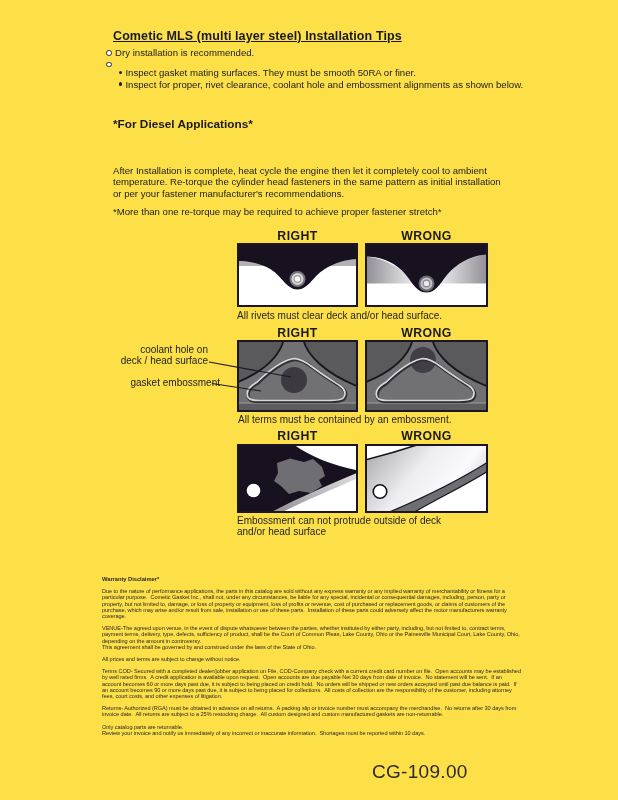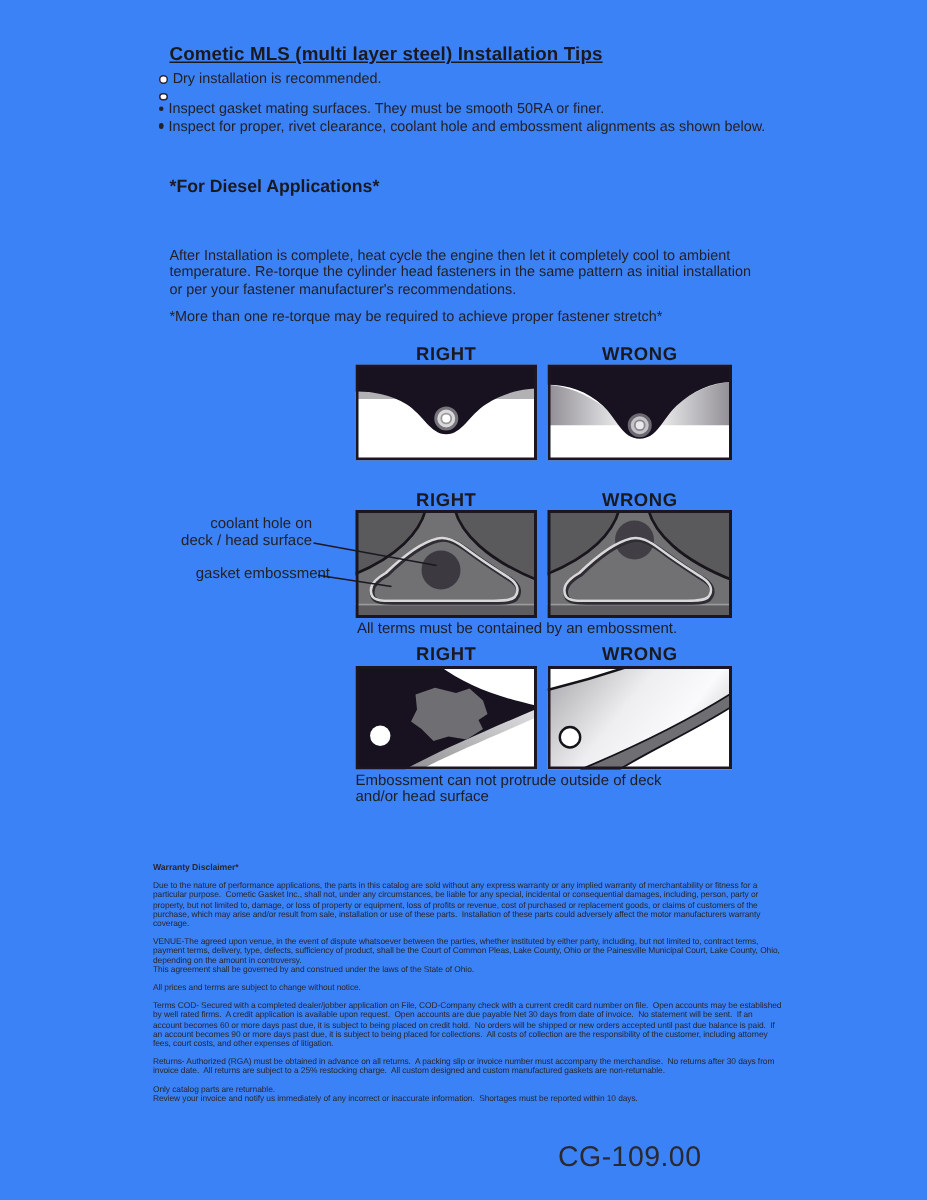--- a/index.html
+++ b/index.html
@@ -1,31 +1,31 @@
 <!DOCTYPE html>
 <html><head>
 <meta charset="utf-8">
 <style>
   html,body{margin:0;padding:0;background:#ffffff;}
   .page{
-    position:relative;width:618px;height:800px;background:#3b82f6;overflow:hidden;
+    position:relative;width:618px;height:800px;background:#fde047;overflow:hidden;
     font-family:"Liberation Sans","DejaVu Sans",sans-serif;color:#222026;
   }
   .abs{position:absolute;}
   .title{
     left:113px;top:29px;font-size:12.5px;font-weight:bold;letter-spacing:0.1px;
     text-decoration:underline;color:#1b1920;
   }
   .bullets{left:106px;top:47px;font-size:9.6px;line-height:11.4px;color:#232127;}
   .brow{display:flex;align-items:flex-start;}
   .brow .mark{
     flex:0 0 auto;width:3.6px;height:3.6px;border:1px solid #2a282e;border-radius:50%;
     margin:3.2px 3.5px 0 0;background:#fff;
   }
-  .brow.sub{}
+  .brow.sub{margin-left:13px;}
   .brow.sub .mark{width:3.4px;height:3.4px;border:none;background:#232127;margin-top:3.6px;margin-right:3px;}
   .pre{white-space:pre-wrap;}
   .heading{left:113px;top:117px;font-size:11.8px;font-weight:bold;color:#1b1920;}
   .para{left:113px;width:412px;font-size:9.6px;line-height:11.4px;color:#232127;}
   .p1{top:134px;}
   .p2{top:165px;}
   .p3{top:206px;}
   .rw{
     font-size:12.3px;font-weight:bold;letter-spacing:0.4px;color:#1b1920;
     width:121px;text-align:center;
@@ -107,20 +107,21 @@
       <rect width="123" height="64" fill="#ffffff"></rect>
       <path d="M0,13.5 C12,14 26,19.5 38,28.5 C42.5,32.5 45.5,36.5 47.5,40.5 L0,40.5 Z" fill="url(#gL1)"></path>
       <path d="M123,11.5 C111,12 97,17.5 85,27.5 C81,31.5 78,36.5 76,40.5 L123,40.5 Z" fill="url(#gR1)"></path>
       <path d="M0,0 H123 V11.5 C109,12 97,17.5 86,27.5 C77,36 73,49.5 61.5,49.5 C50,49.5 46,36 37,27.5 C26,17.5 14,13.5 0,13.5 Z" fill="#171120"></path>
       <circle cx="61.5" cy="40.5" r="7" fill="#c5c3c9" stroke="#6b696f" stroke-width="2"></circle>
       <circle cx="61.5" cy="40.5" r="3.3" fill="#e9e9eb" stroke="#8b898f" stroke-width="1.2"></circle>
       <rect x="1" y="1" width="121" height="62" fill="none" stroke="#1b1622" stroke-width="2"></rect>
     </svg>
   </div>
 
+  <div class="abs caption" style="left:237px;top:310px;">All rivets must clear deck and/or head surface.</div>
 
   <div class="abs rw" style="left:237px;top:326px;">RIGHT</div>
   <div class="abs rw w" style="left:365px;top:326px;">WRONG</div>
 
   <div class="abs side-label pre" style="left:108px;top:345px;">coolant hole on
 deck / head surface</div>
   <div class="abs side-label pre" style="left:120px;top:378px;">gasket embossment</div>
 
   <div class="abs dbox" style="left:237px;top:340px;">
     <svg width="121" height="72" viewBox="0 0 121 72">

